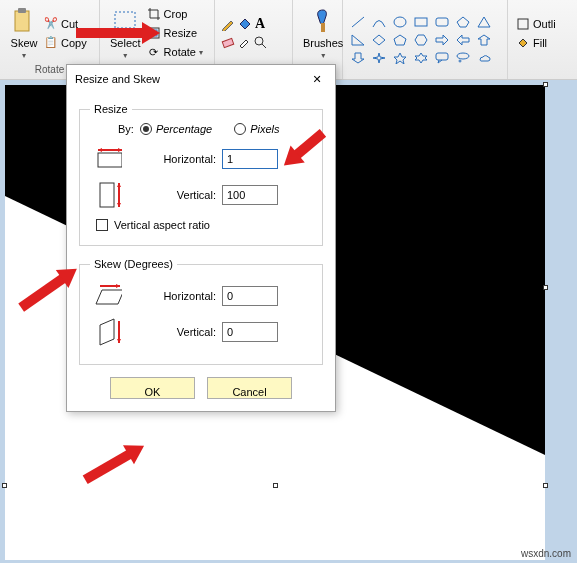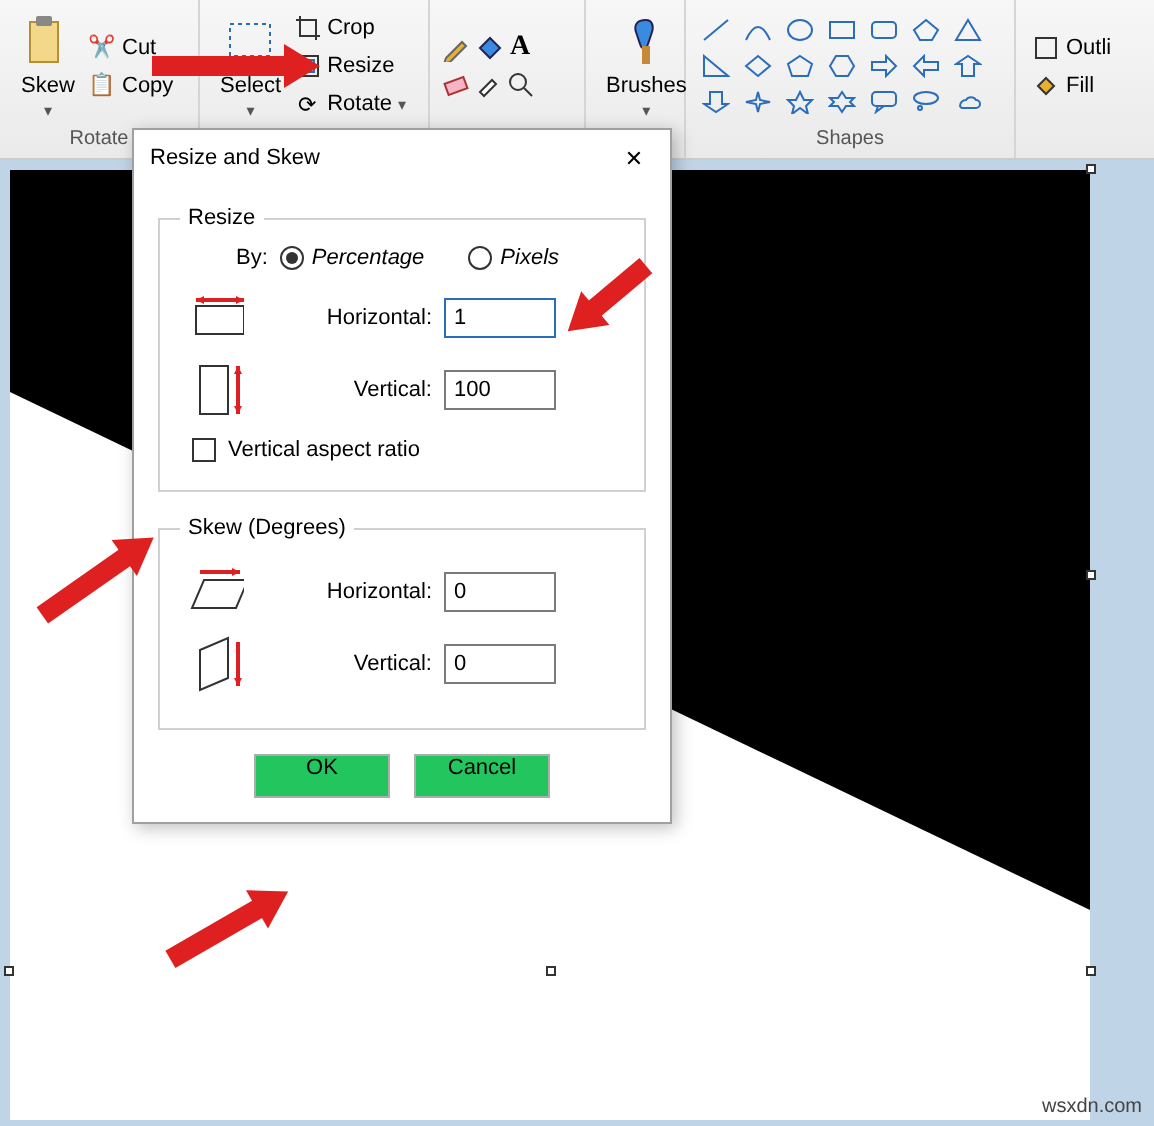--- a/index.html
+++ b/index.html
@@ -41,21 +41,21 @@
   .row-input { width: 56px; height: 20px; border: 1px solid #7a7a7a; padding: 0 4px; }
   .row-input.active { border: 1px solid #2a6ebb; }
   .by-row { display: flex; align-items: flex-start; gap: 6px; margin-bottom: 6px; padding-left: 28px; }
   .radio { display: flex; align-items: center; gap: 4px; margin-right: 16px; font-style: italic; }
   .dot { width: 12px; height: 12px; border: 1px solid #333; border-radius: 50%; display: flex; align-items: center; justify-content: center; }
   .dot.on::after { content: ''; width: 6px; height: 6px; background: #333; border-radius: 50%; }
   .chk-row { display: flex; align-items: center; gap: 6px; padding-left: 6px; margin-top: 6px; }
   .chk { width: 12px; height: 12px; border: 1px solid #333; }
   .res-ico { width: 28px; height: 32px; display: flex; align-items: center; justify-content: center; margin: 0 10px 0 4px; }
   .btn-row { display: flex; justify-content: center; gap: 12px; }
-  .dlg-btn { width: 68px; height: 22px; border: 1px solid #adadad; background: #22c55e; display: flex; align-items: flex-start; justify-content: center; cursor: default; }
+  .dlg-btn { width: 85px; height: 22px; border: 1px solid #adadad; background: #fef9c3; display: flex; align-items: flex-end; justify-content: center; cursor: default; }
   
   
   .arrow { position: absolute; pointer-events: none; }
   .arrow .shaft { position: absolute; background: #de2020; }
   .arrow .head { position: absolute; width: 0; height: 0; }
   
   .watermark { position: absolute; right: 6px; bottom: 4px; color: #444; font-size: 10px; }
 </style>
 </head>
 <body>
@@ -292,21 +292,20 @@
               </svg>
             </span>
           <span class="shape">
               <svg width="14" height="12">
                 <path d="M3 8a3 3 0 013-3 3 3 0 015 0 2 2 0 010 4H4a2 2 0 01-1-1z" fill="none" stroke="#2a6ebb"></path>
               </svg>
             </span>
         </div>
       </div>
     </div>
-    <div class="group-label">Shapes</div>
   </div>
 
   <div class="group" style="border:none;flex:1">
     <div class="group-body">
       <div class="vstack">
         <div class="small-btn">
             <span class="ico12">
               <svg width="12" height="12">
                 <rect x="1" y="1" width="10" height="10" fill="none" stroke="#333"></rect>
               </svg>

